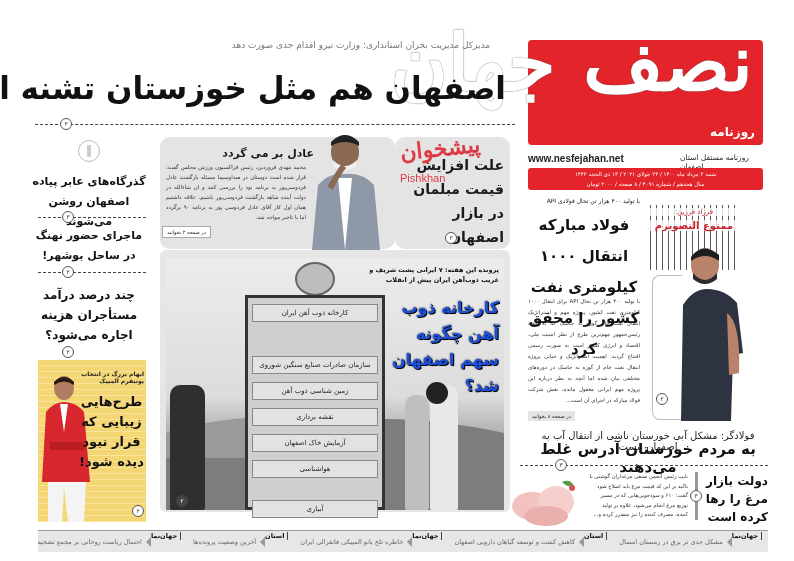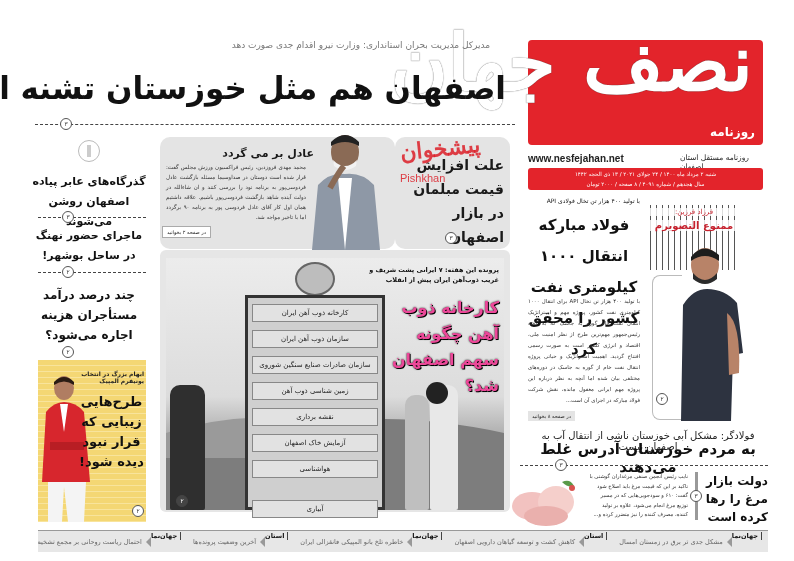--- a/index.html
+++ b/index.html
@@ -48,21 +48,21 @@
   .ad-title { right: 650px; top: 392px; width: 65px; font-size: 13px; font-weight: bold; line-height: 20px; text-align: center; color: #111; }
 
   
   .photo-frame { left: 160px; top: 250px; width: 350px; height: 262px; background: #e6e6e6; border-radius: 6px; }
   .photo-inner { left: 166px; top: 258px; width: 338px; height: 252px; background: linear-gradient(180deg, #ececec 0%, #dcdcdc 55%, #a9a9a9 72%, #8b8b8b 100%); overflow: hidden; }
   .sign { left: 245px; top: 295px; width: 140px; height: 215px; border: 3px solid #333; background: #cfcfcf; }
   .sign-row { position: absolute; left: 4px; right: 4px; height: 18px; background: #e2e2e2; border: 1px solid #888; font-size: 7px; line-height: 16px; text-align: center; color: #222; }
   .sign-emblem { left: 295px; top: 262px; width: 40px; height: 34px; border-radius: 50%; background: #bdbdbd; border: 2px solid #666; }
   .person { background: #2f2f2f; border-radius: 10px 10px 2px 2px; }
   .photo-kicker { right: 295px; top: 265px; width: 140px; font-size: 6.5px; line-height: 10px; font-weight: bold; color: #111; text-align: right; }
-  .photo-title { right: 295px; top: 295px; width: 120px; font-size: 16px; font-weight: bold; line-height: 26px; text-align: right; color: #ec4899; text-shadow: 0 0 2px #000, 1px 1px 0 #000; }
+  .photo-title { right: 295px; top: 295px; width: 120px; font-size: 16px; font-weight: bold; line-height: 26px; text-align: right; color: #1d4ed8; text-shadow: 0 0 2px #000, 1px 1px 0 #000; }
 
   
   .steel-kicker { left: 528px; top: 197px; width: 112px; font-size: 6px; color: #222; text-align: right; }
   .steel-title { left: 528px; top: 210px; width: 112px; font-size: 15px; font-weight: bold; line-height: 31px; text-align: center; color: #111; }
   .steel-body { left: 528px; top: 296px; width: 112px; font-size: 5.4px; line-height: 11px; color: #333; text-align: justify; }
 
   
   .stripes { left: 650px; top: 205px; width: 88px; height: 65px; background: repeating-linear-gradient(90deg, #555 0, #555 1px, transparent 1px, transparent 6px); }
   .farzin-kicker { left: 650px; top: 208px; width: 88px; font-size: 7px; color: #c5202c; text-align: center; background: rgba(255,255,255,0.8); }
   .farzin-title { left: 650px; top: 220px; width: 88px; font-size: 10px; font-weight: bold; color: #c5202c; text-align: center; background: rgba(255,255,255,0.8); }
@@ -150,21 +150,20 @@
 <div class="abs photo-frame"></div>
 <div class="abs photo-inner">
   <svg width="338" height="252" viewBox="0 0 338 252" style="position:absolute;left:0;top:0;">
     <path d="M0 190 Q60 160 140 170 Q220 150 338 175 L338 252 L0 252 Z" fill="#7d7d7d"></path>
     <path d="M0 175 Q80 150 160 165 L160 200 L0 200 Z" fill="#9a9a9a"></path>
   </svg>
 </div>
 <div class="abs sign-emblem"></div>
 <div class="abs sign">
   <div class="sign-row" style="top:6px;">کارخانه ذوب آهن ایران</div>
-  <div class="sign-row" style="top:32px;">سازمان ذوب آهن ایران</div>
   <div class="sign-row" style="top:58px;">سازمان صادرات صنایع سنگین شوروی</div>
   <div class="sign-row" style="top:110px;">نقشه برداری</div>
   <div class="sign-row" style="top:84px;">زمین شناسی ذوب آهن</div>
   <div class="sign-row" style="top:136px;">آزمایش خاک اصفهان</div>
   <div class="sign-row" style="top:162px;">هواشناسی</div>
   <div class="sign-row" style="top:202px;">آبیاری</div>
 </div>
 <div class="abs person" style="left:170px; top:385px; width:35px; height:125px;"></div>
 <div class="abs" style="left:430px; top:385px; width:28px; height:125px; background:#e8e8e8; border-radius:10px 10px 2px 2px;"></div>
 <div class="abs" style="left:426px; top:382px; width:22px; height:22px; background:#222; border-radius:50%;"></div>

